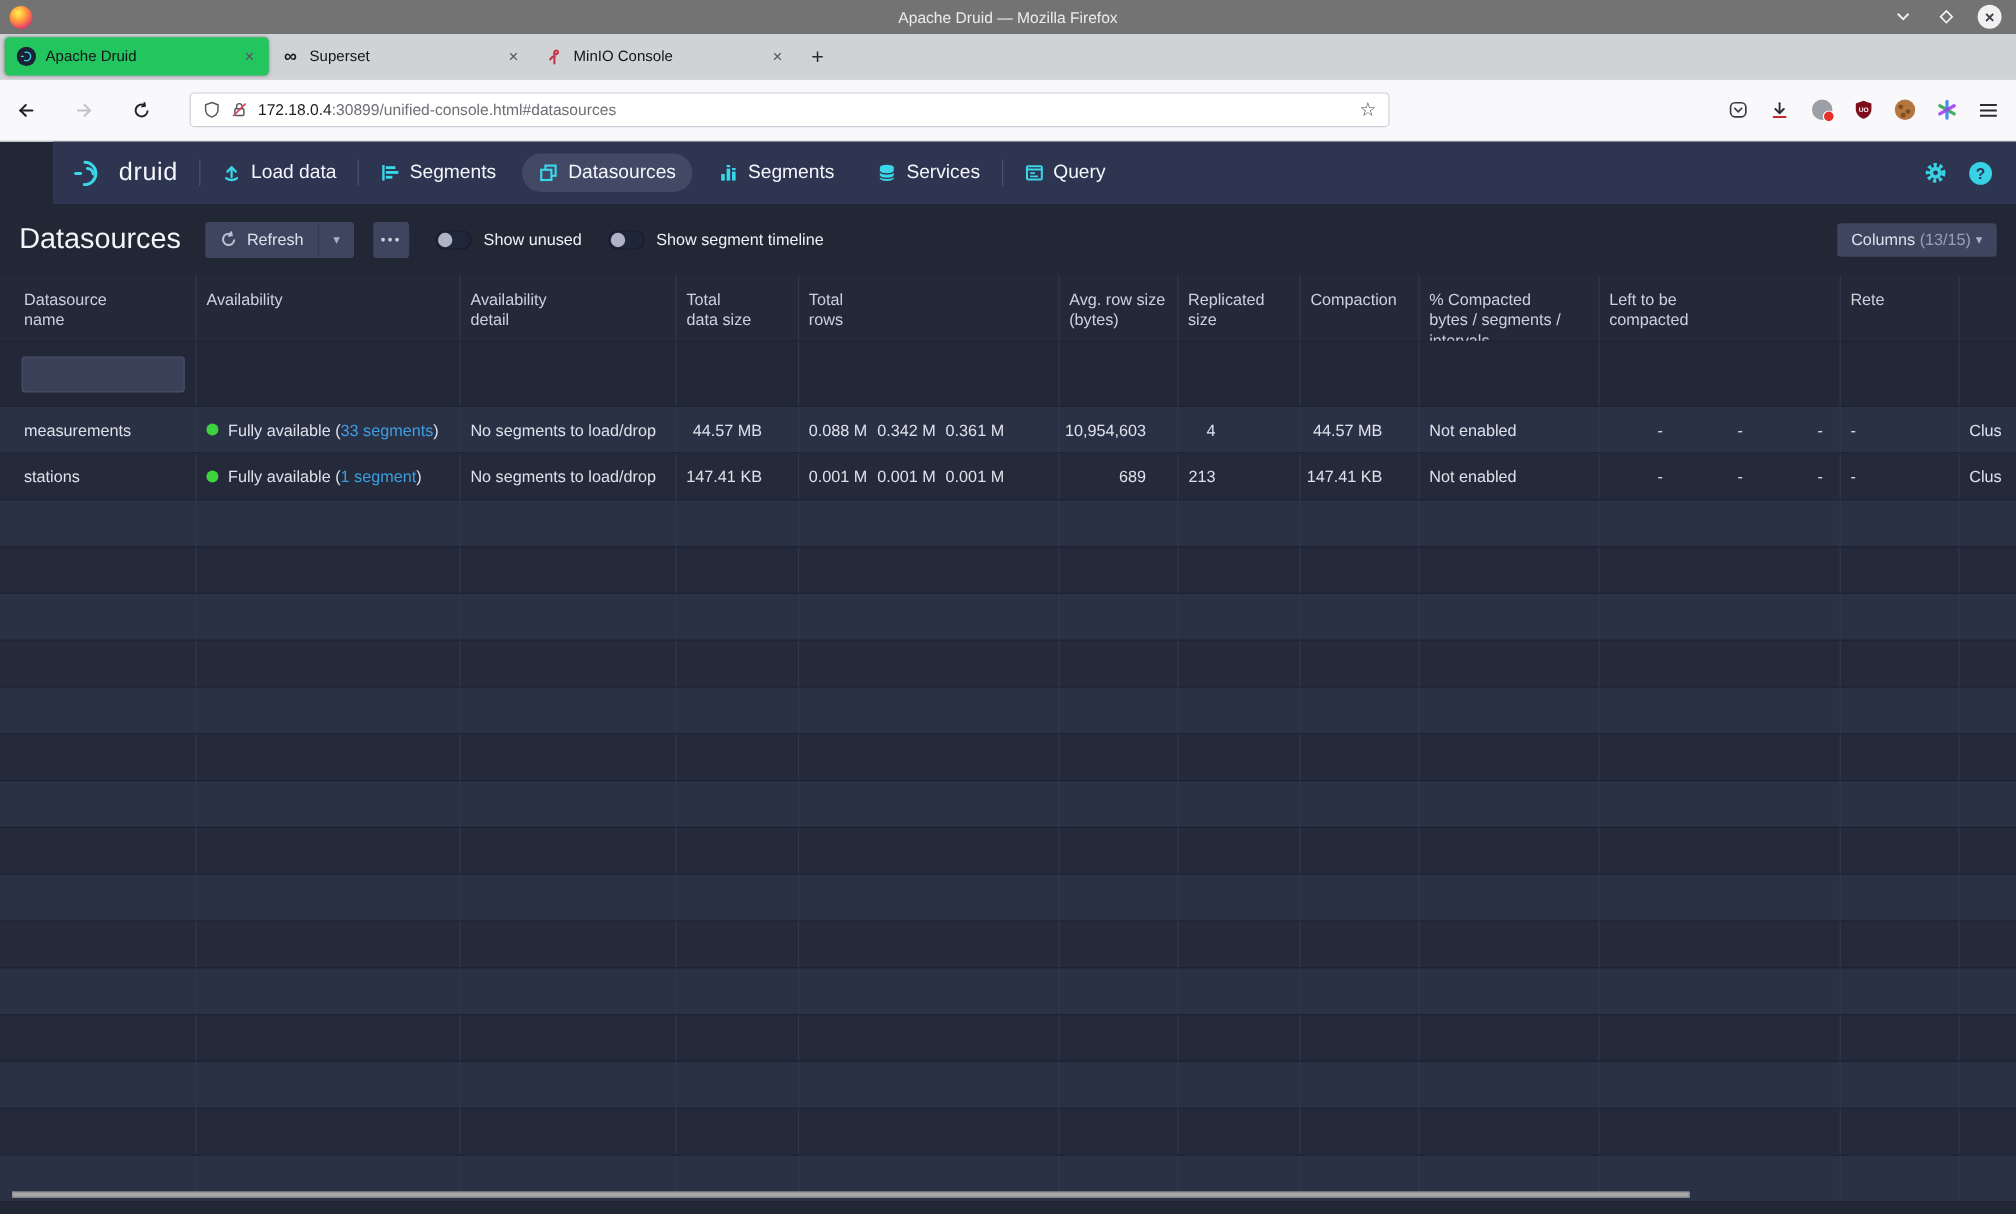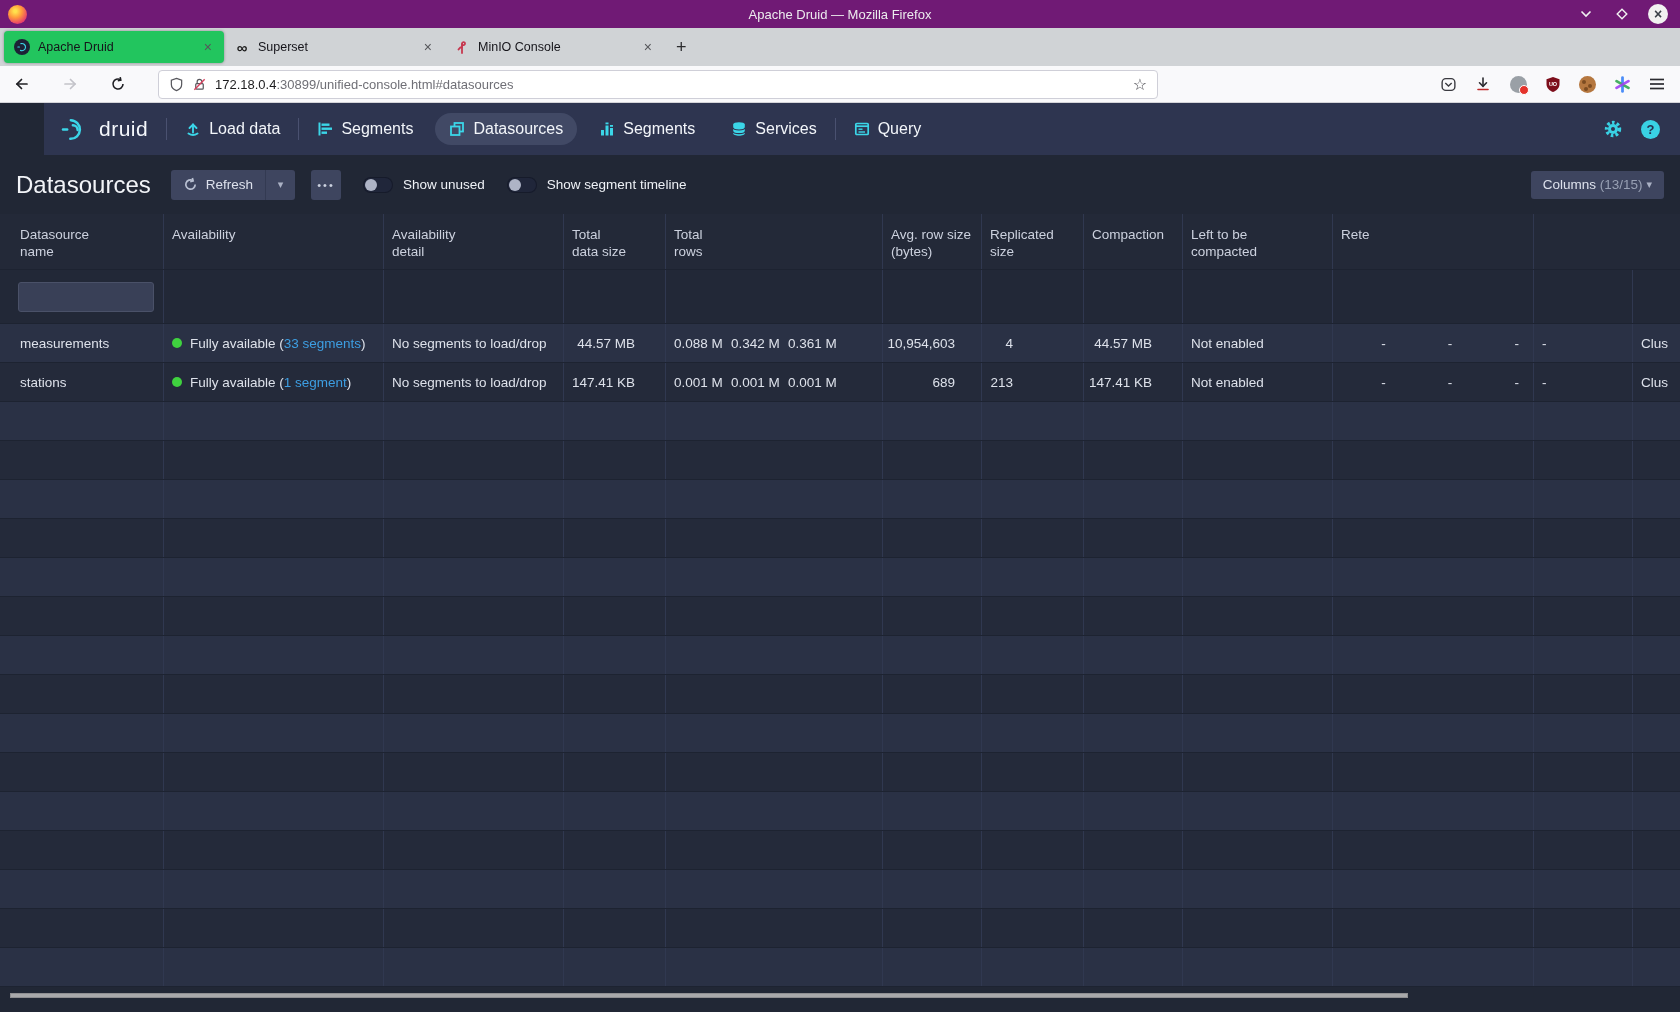--- a/index.html
+++ b/index.html
@@ -1,42 +1,42 @@
 <!DOCTYPE html>
 <html><head>
 <meta charset="utf-8">
 <style>
   * { margin:0; padding:0; box-sizing:border-box; }
   html,body { width:1680px; height:1012px; overflow:hidden; background:#212735;
               font-family:"Liberation Sans", sans-serif; }
   .window { position:relative; width:1680px; height:1012px; }
 
   
-  .titlebar { position:relative; height:28px; background:#701a75; display:flex; align-items:center; }
+  .titlebar { position:relative; height:28px; background:#737373; display:flex; align-items:center; }
   .ff-logo { width:19px; height:19px; border-radius:50%; margin-left:8px;
              background:radial-gradient(circle at 38% 32%, #ffe14d 8%, #ff9a3c 38%, #e8426a 72%, #9a1f8e 100%); }
   .tb-title { position:absolute; left:0; right:0; text-align:center; color:#ececee; font-size:13px; }
   .win-controls { margin-left:auto; display:flex; align-items:center; gap:16px; padding-right:12px; z-index:2; }
   .wc { display:flex; align-items:center; justify-content:center; width:20px; height:20px; }
   .wc-close { background:#f1f1f1; border-radius:50%; color:#3a4148; font-size:14px; font-weight:bold; line-height:1; }
 
   
   .tabbar { height:38px; background:#d0d3d6; display:flex; align-items:center; padding-left:4px; }
   .tab { height:32px; width:220px; display:flex; align-items:center; padding:0 8px 0 10px; border-radius:4px;
          color:#15141a; font-size:12.5px; }
   .tab.active { background:#22c55e; box-shadow:0 0 3px rgba(0,0,0,.35); }
   .tab .favicon { width:16px; height:16px; margin-right:8px; flex:none; display:flex; align-items:center; justify-content:center; }
   .druid-fav { background:#1c2236; border-radius:50%; }
   .inf { font-size:15px; font-weight:bold; color:#1a1a1a; line-height:1; }
   .tab-label { flex:1; white-space:nowrap; overflow:hidden; }
   .tab-close { color:#55565a; font-size:14px; padding:0 4px; }
   .newtab { color:#2b2b2e; font-size:18px; padding:0 12px; }
 
   
-  .toolbar { height:37px; background:#f9f9fb; border-bottom:1px solid #d4d4d9; display:flex; align-items:center;gap:10px; }
+  .toolbar { height:52px; background:#f9f9fb; border-bottom:1px solid #d4d4d9; display:flex; align-items:center;gap:10px; }
   .nav-btn { width:32px; height:30px; display:flex; align-items:center; justify-content:center; margin-left:6px; }
   .urlbar { width:1000px; height:29px; margin-left:14px; background:#ffffff; border:1px solid #cfcfd8;
             border-radius:4px; display:flex; align-items:center; padding:0 10px; }
   .urlbar .sep-ic { margin-right:8px; display:flex; }
   .url-text { font-size:13px; flex:1; white-space:nowrap; overflow:hidden; }
   .url-host { color:#1d1d1f; }
   .url-rest { color:#6f6f76; }
   .star { color:#47474d; font-size:16px; margin-left:8px; }
   .tb-right { display:flex; align-items:center; margin-left:auto; padding-right:14px; gap:17px; }
   .ext { width:18px; height:18px; display:flex; align-items:center; justify-content:center; }
@@ -357,20 +357,22 @@
 detail</div>
       <div class="cell">Total
 data size</div>
       <div class="cell">Total
 rows</div>
       <div class="cell">Avg. row size
 (bytes)</div>
       <div class="cell">Replicated
 size</div>
       <div class="cell">Compaction</div>
+      <div class="cell">% Compacted
+bytes / segments / intervals</div>
       <div class="cell">Left to be
 compacted</div>
       <div class="cell">Rete</div>
     </div>
 
     <div class="trow frow">
       <div class="cell first" style="padding-left:0;">
           <input class="filter-input" type="text" style="">
         </div>
       <div class="cell"></div>

